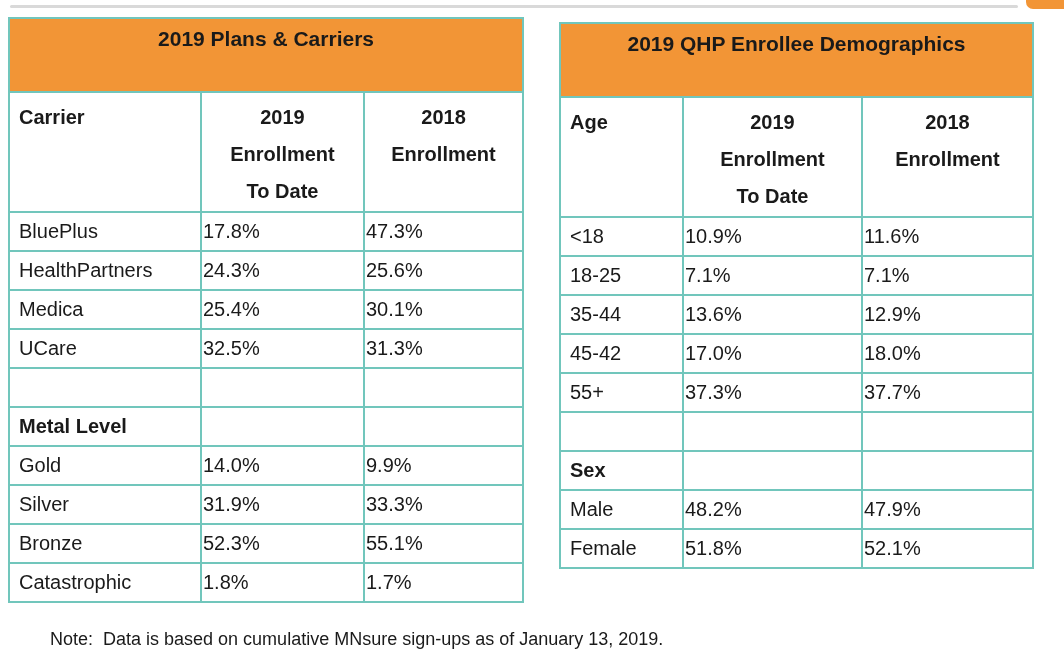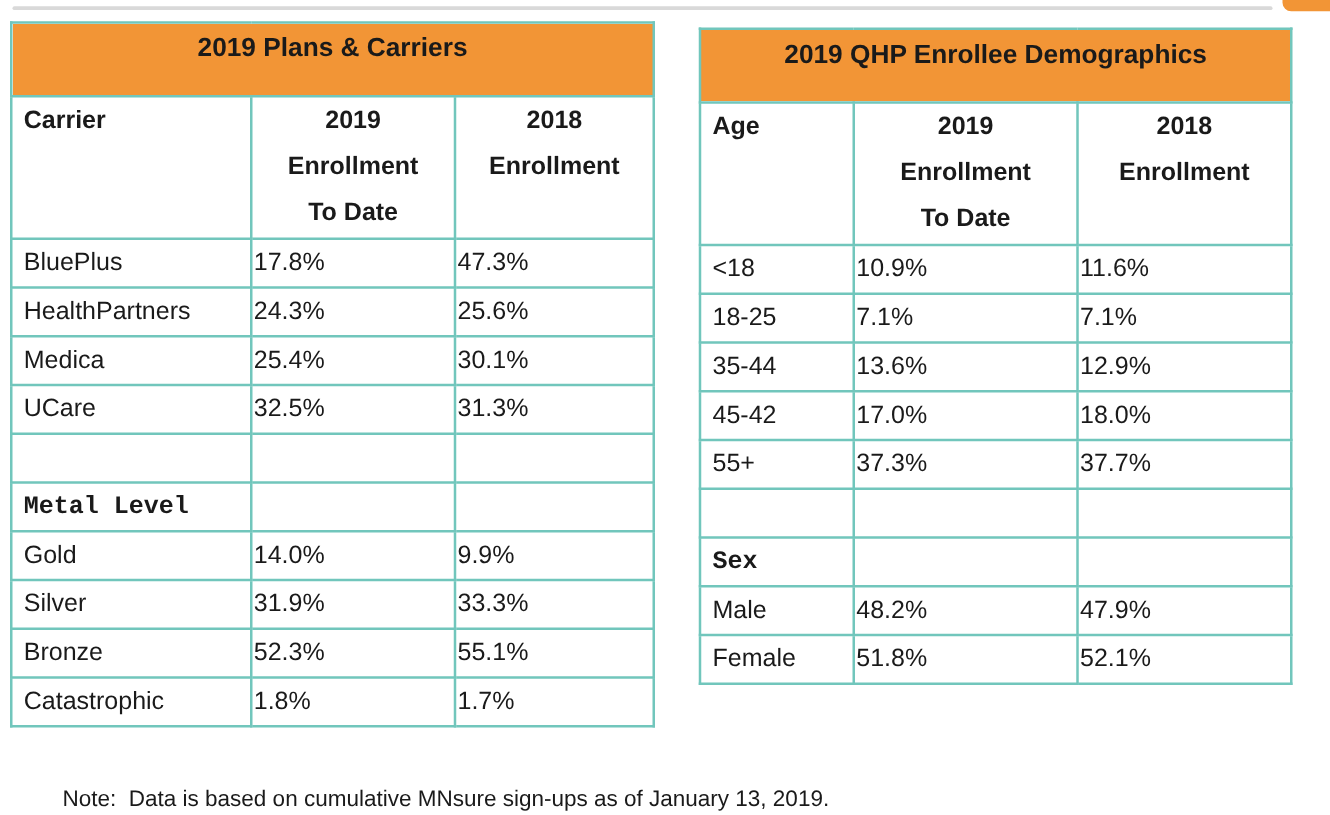--- a/index.html
+++ b/index.html
@@ -43,32 +43,32 @@
   #demo-table   { left: 559px; top: 22px; width: 473px; }
 
   table.data-table th,
   table.data-table td {
     border: 2px solid var(--border-teal, #71C6BC);
     overflow: hidden;
     box-sizing: border-box;
   }
   .title-cell {
     background: var(--accent-orange, #F29536);
-    height: 59px;
+    height: 74px;
     vertical-align: top;
     text-align: center;
     font-size: 21px;
     font-weight: bold;
     padding-top: 8px;
     color: #1a1a1a;
   }
   .header-row th {
     height: 111px;
     vertical-align: top;
-    padding-top: 0;
+    padding-top: 6px;
     font-size: 20px;
     font-weight: bold;
     line-height: 37px;
   }
   .header-row th.col-label {
     text-align: left;
     padding-left: 9px;
   }
   .header-row th.col-num {
     text-align: center;
@@ -81,21 +81,21 @@
   }
   tbody td.label {
     text-align: left;
     padding-left: 9px;
     border-radius: 6px;
   }
   tbody td.value {
     text-align: left;
     padding-right: 25px;
   }
-  tbody tr.bold-row td { font-weight: bold; font-family: Liberation Mono, monospace; }
+  tbody tr.bold-row td { font-weight: bold; }
 
   .note {
     position: absolute;
     left: 50px;
     top: 617px;
     font-size: 18px;
     white-space: pre;
     color: #1a1a1a;
     margin-top: 12px;
   }

